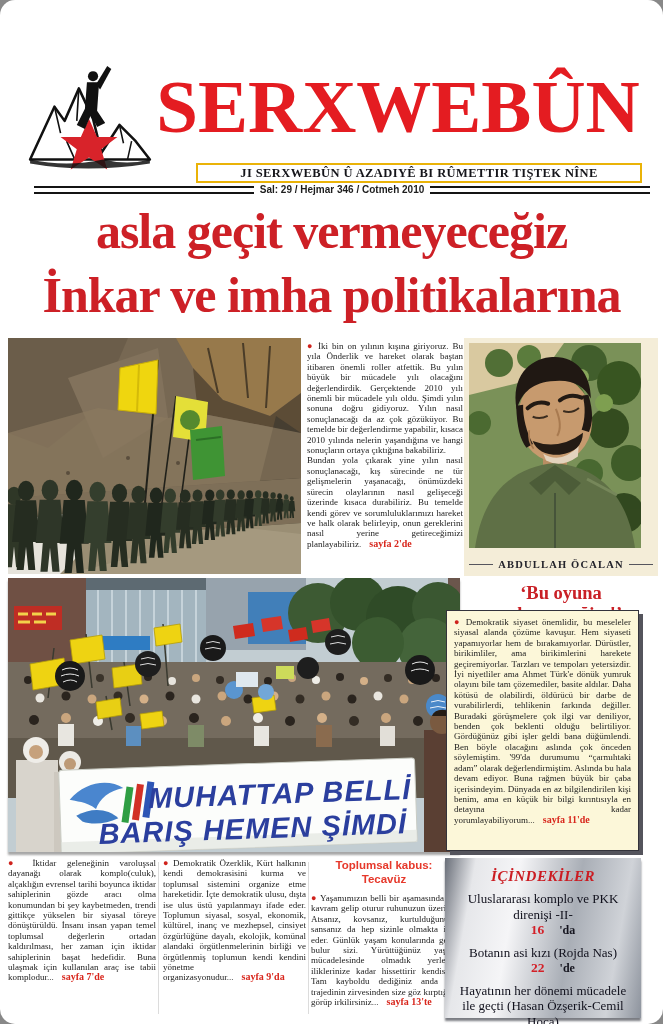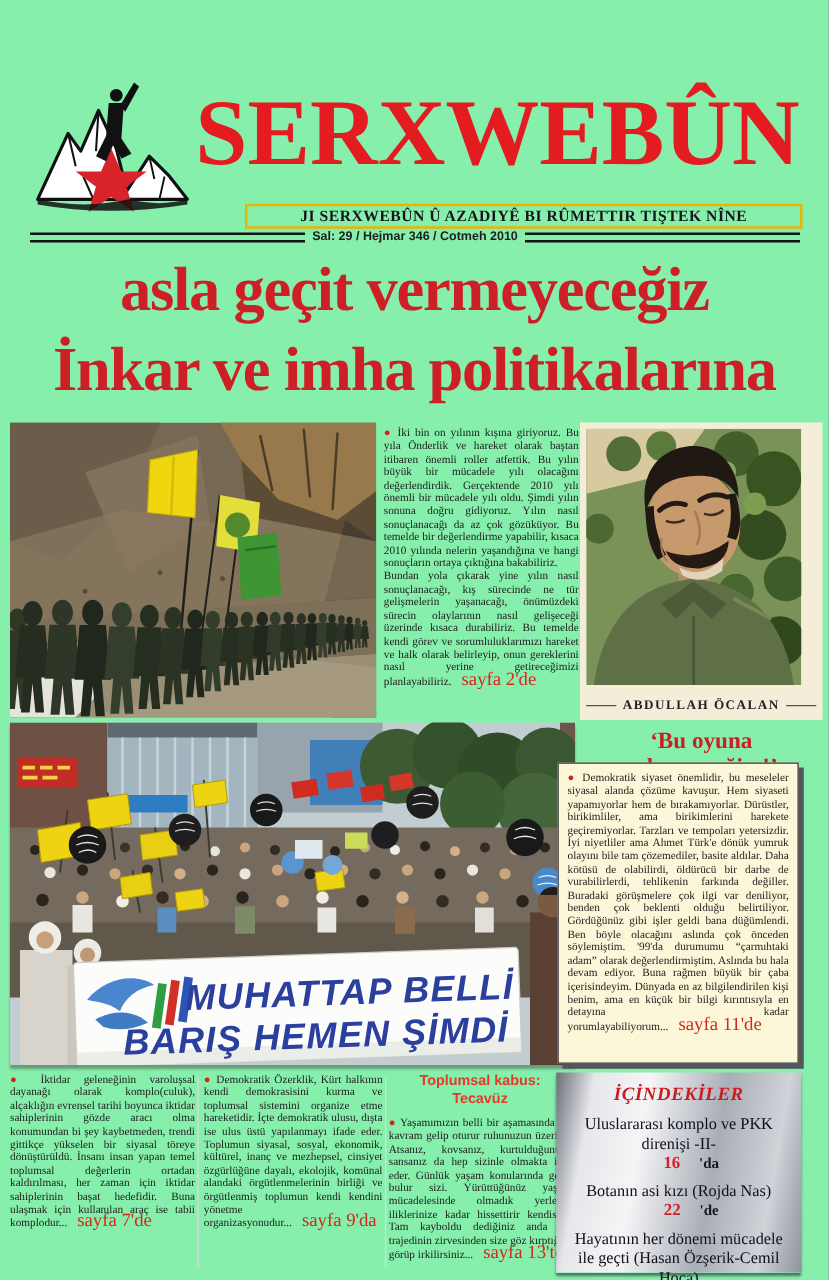--- a/index.html
+++ b/index.html
@@ -1,35 +1,35 @@
 <!DOCTYPE html>
 <html><head>
 <meta charset="utf-8">
 <style>
   html,body{margin:0;padding:0;background:#888;}
-  .page{position:relative;width:663px;height:1024px;background:#86efac;margin:0 auto;overflow:hidden;
-        font-family:"Liberation Serif",serif;}
+  .page{position:relative;width:663px;height:1024px;background:#ffffff;margin:0 auto;overflow:hidden;
+        font-family:"Liberation Serif",serif;border-radius:15px;}
   
   .logo{position:absolute;left:26px;top:62px;width:130px;height:134px;}
   .mast-title{position:absolute;left:148px;top:50px;width:500px;height:114px;
       font-family:"Liberation Serif",serif;font-weight:bold;font-size:75px;line-height:114px;
       color:#e41c21;text-align:center;letter-spacing:0;white-space:nowrap;}
   .mast-sub{position:absolute;left:196px;top:163px;width:442px;height:16px;border:2px solid #eab308;
       font:bold 12.5px/16px "Liberation Serif",serif;text-align:center;color:#15151a;letter-spacing:.4px;white-space:nowrap;}
-  .dateline{position:absolute;left:24px;top:184px;width:616px;display:flex;align-items:center;}
+  .dateline{position:absolute;left:34px;top:184px;width:616px;display:flex;align-items:center;}
   .drule{flex:1;height:4px;border-top:2px solid #141414;border-bottom:2px solid #141414;}
   .dtext{padding:0 6px;font:bold 10px "Liberation Sans",sans-serif;color:#1d1d1d;white-space:nowrap;}
   
   .headline{position:absolute;left:0;top:199px;width:663px;text-align:center;color:#cd2026;
       font-family:"Liberation Serif",serif;font-weight:bold;font-size:50px;line-height:64px;letter-spacing:-1px;}
   
   .body-txt{font:9px/10.4px "Liberation Serif",serif;color:#1c1c1c;text-align:justify;}
   .body-txt p{margin:0;}
   .bullet{color:#cf221c;font-size:9px;}
-  .pageref{color:#d8261c;font-weight:normal;font-size:15px;padding-left:8px;white-space:nowrap;}
+  .pageref{color:#d8261c;font-weight:bold;font-size:10px;padding-left:8px;white-space:nowrap;}
   
   .gphoto{position:absolute;left:8px;top:338px;width:293px;height:236px;}
   .lead-col{position:absolute;left:307px;top:341px;width:156px;height:232px;}
   .obox{position:absolute;left:464px;top:338px;width:194px;height:238px;background:#f4edd8;}
   .ophoto{position:absolute;left:5px;top:5px;width:172px;height:205px;}
   .ocap{position:absolute;left:0;right:0;bottom:6px;display:flex;align-items:center;justify-content:center;gap:5px;
       font:bold 10.5px "Liberation Serif",serif;letter-spacing:1.2px;color:#23232b;text-align:center;}
   .cdash{width:24px;border-top:1px solid #55555d;}
   
   .dphoto{position:absolute;left:8px;top:578px;width:452px;height:274px;box-shadow:0 3px 2px rgba(60,60,60,.45);}

